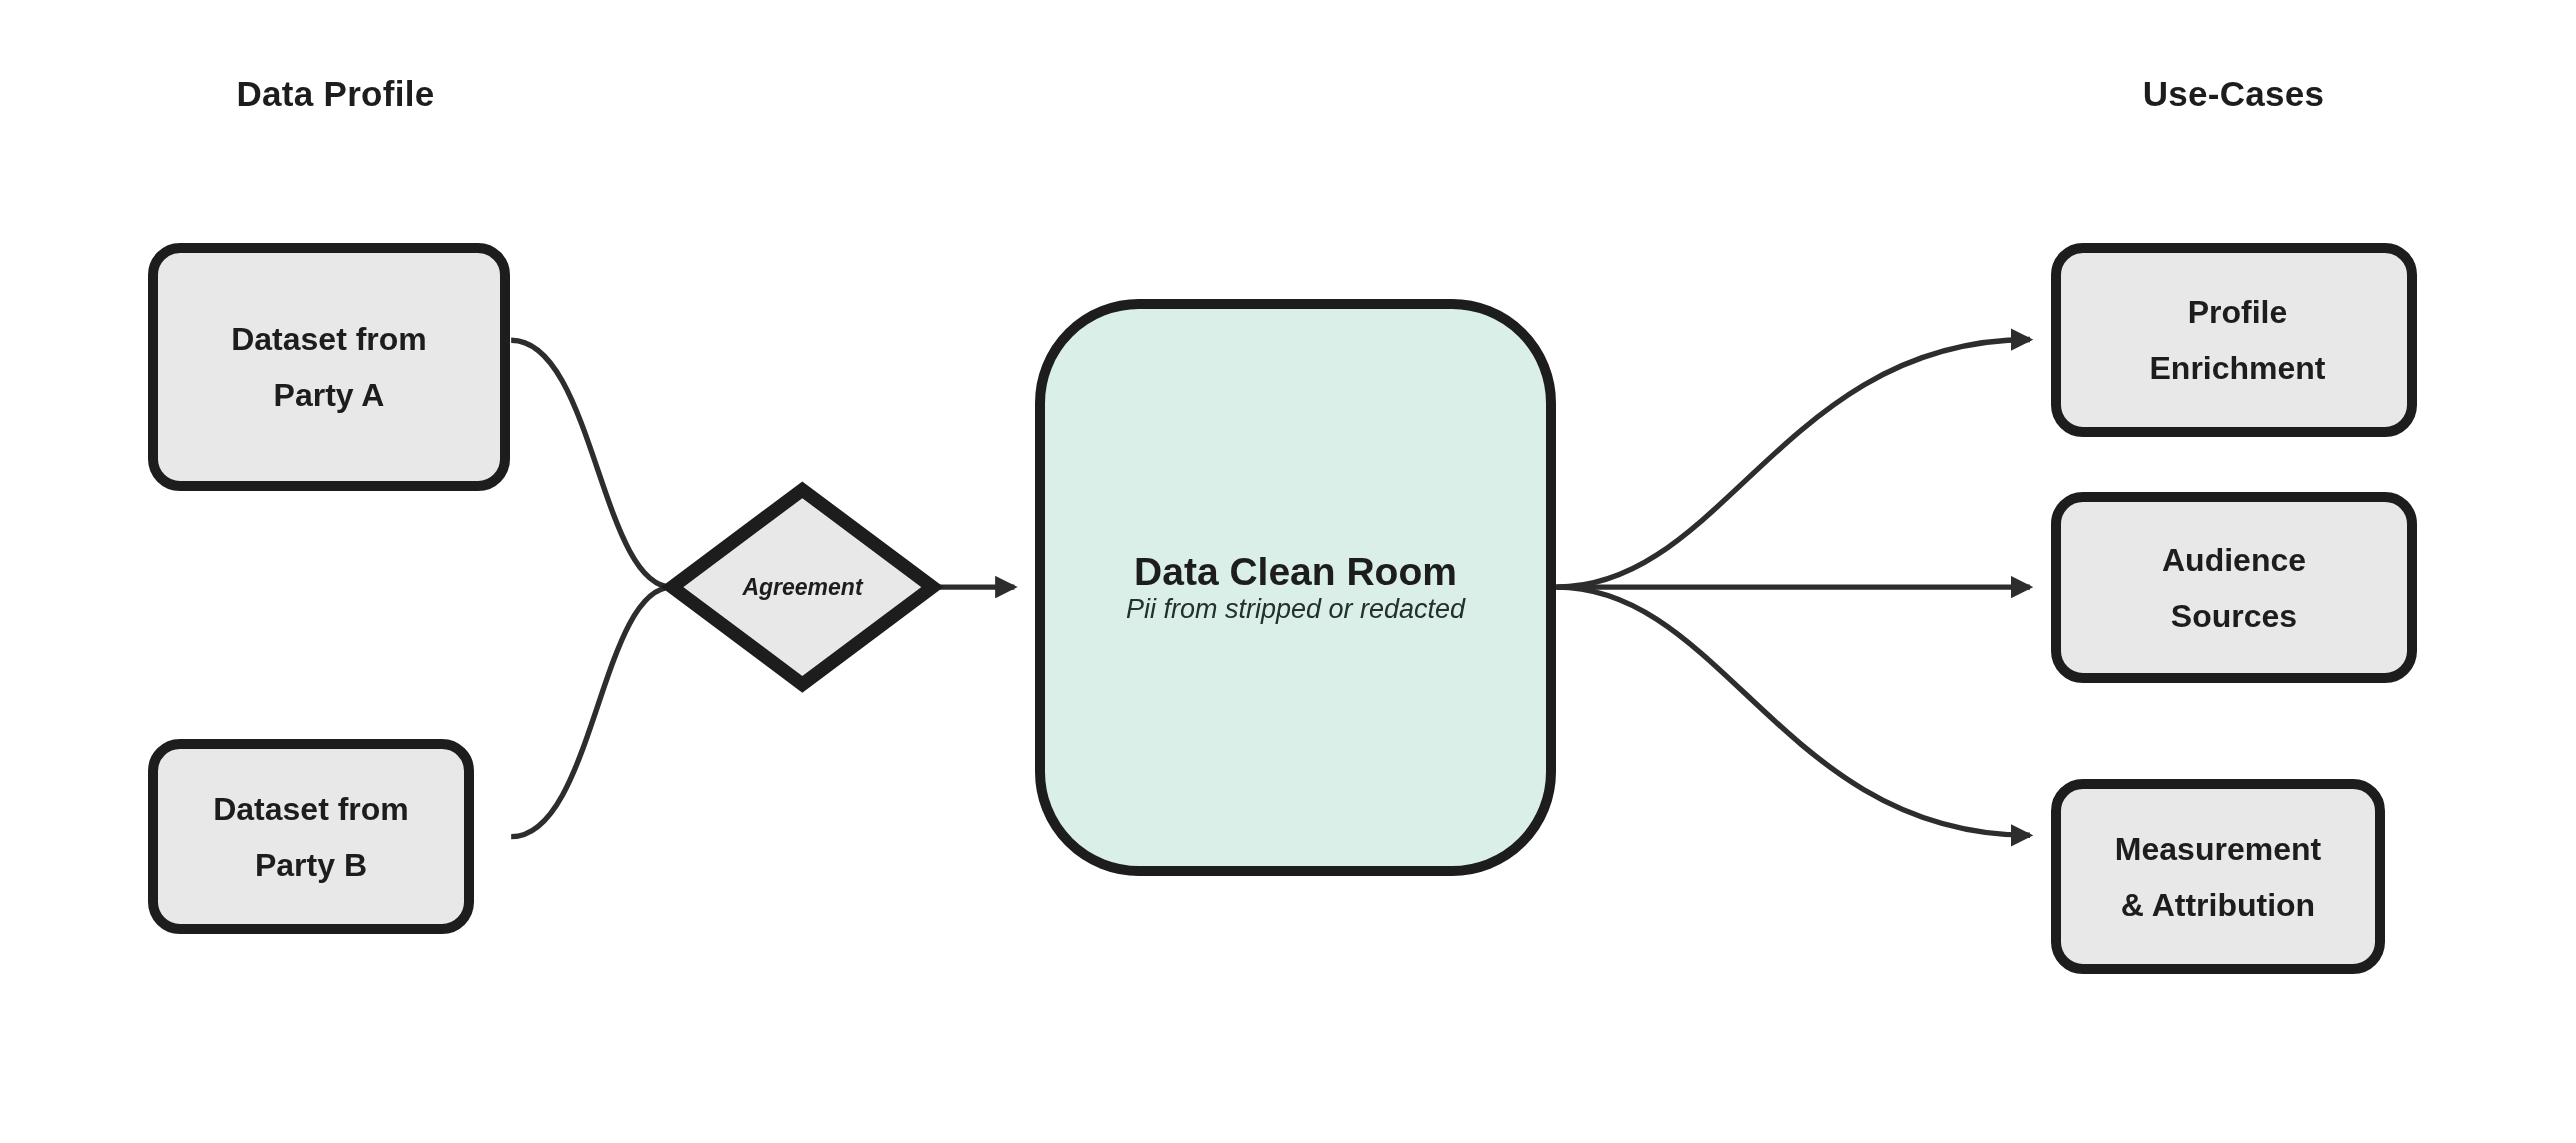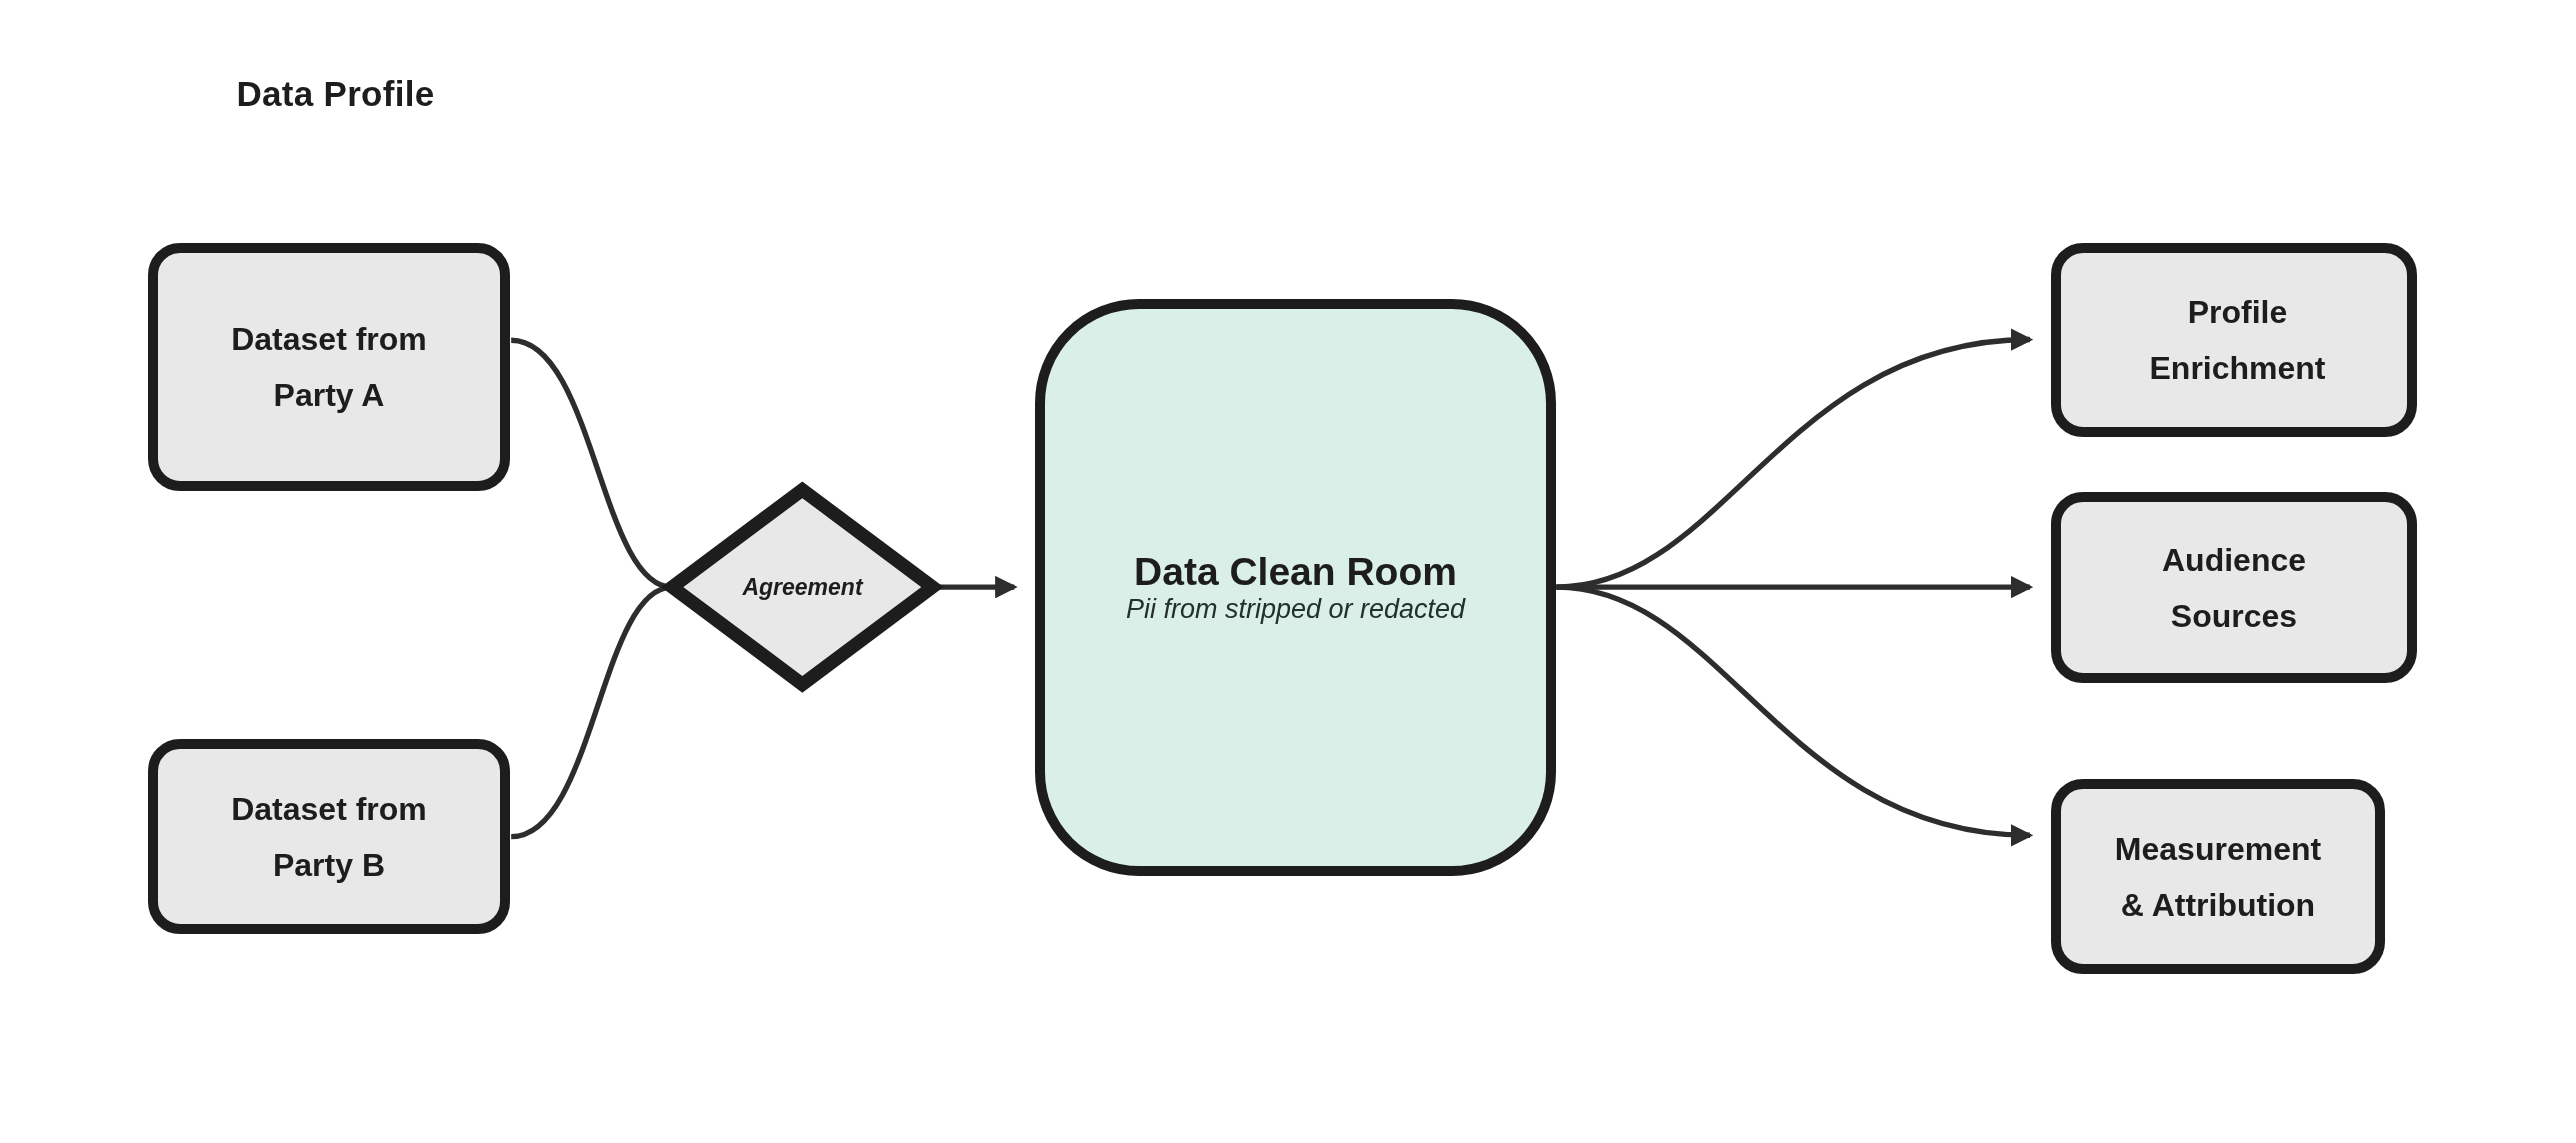--- a/index.html
+++ b/index.html
@@ -57,21 +57,21 @@
     position:absolute;
     display:flex;align-items:center;justify-content:center;
     text-align:left;
     font-size:23px;font-weight:700;font-style:italic;
   }
 
   
   #title-left{left:168px;top:74px;width:335px;}
   #title-right{left:2066px;top:74px;width:335px;}
   #node-party-a{left:148px;top:243px;width:362px;height:248px;}
-  #node-party-b{left:148px;top:739px;width:362px;height:195px;}
+  #node-party-b{left:148px;top:739px;width:326px;height:195px;}
   #node-clean-room{left:1035px;top:299px;width:521px;height:577px;}
   #label-agreement{left:702px;top:566px;width:201px;height:43px;}
   #node-profile{left:2051px;top:243px;width:366px;height:194px;padding-left:47px;}
   #node-audience{left:2051px;top:492px;width:366px;height:191px;}
   #node-measurement{left:2051px;top:779px;width:334px;height:195px;}
 </style>
 </head>
 <body>
 
 <div id="canvas">
@@ -88,20 +88,21 @@
     <path class="edge" d="M 1392 875 L 1512 875" marker-end="url(#arrow)"></path>
     <path class="edge" d="M 2320 875 C 2570 875 2660 506 3026 506" marker-end="url(#arrow)"></path>
     <path class="edge" d="M 2320 875 L 3026 875" marker-end="url(#arrow)"></path>
     <path class="edge" d="M 2320 875 C 2570 875 2660 1245 3026 1245" marker-end="url(#arrow)"></path>
 
     <polygon class="diamond-shape" points="1002,875 1196,730 1390,875 1196,1020"></polygon>
   </svg>
 
   <div id="title-left" class="section-title">Data Profile</div>
 
+  <div id="title-right" class="section-title">Use-Cases</div>
 
   <div id="node-party-a" class="node">
     <span>Dataset from Party A</span>
   </div>
 
   <div id="node-party-b" class="node">
     <span>Dataset from Party B</span>
   </div>
 
   <div id="label-agreement" class="diamond-label">Agreement</div>

